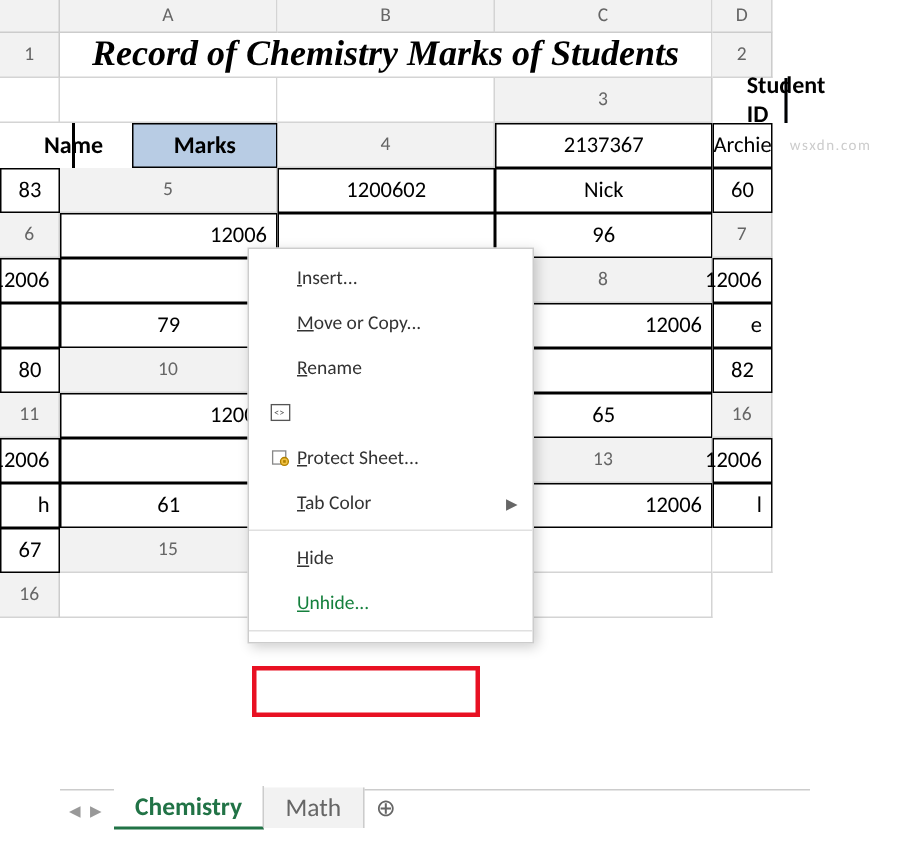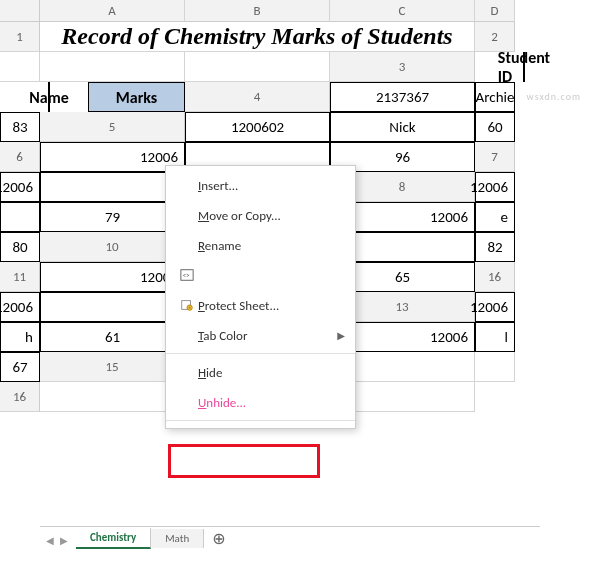--- a/index.html
+++ b/index.html
@@ -82,21 +82,21 @@
     .tab-arrow {
       width: 10px;
       height: 10px;
       font-size: 10px;
       color: #999;
     }
     .tab {
       padding: 3px 14px;
       border-right: 1px solid #ccc;
       background: #f2f2f2;
-      font-size: 11px;
+      font-size: 17px;
       color: #666;
     }
     .tab.active {
       background: #fff;
       border-bottom: 2px solid #217346;
       color: #217346;
       font-weight: bold;
     }
     .new-sheet {
       padding: 2px 8px;
@@ -115,21 +115,21 @@
       padding: 4px 0;
       font-size: 13px;
     }
     .menu-item {
       display: flex;
       align-items: center;
       height: 30px;
       padding: 0 10px;
       color: #333;
     }
-    .menu-item.disabled { color: #ec4899; justify-content: center; }
+    .menu-item.disabled { color: #15803d; justify-content: center; }
     .menu-icon {
       width: 22px;
       height: 16px;
       display: flex;
       align-items: center;
       justify-content: center;
       font-size: 12px;
     }
     .menu-label { flex: 1; }
     .menu-label u { text-decoration: underline; }

